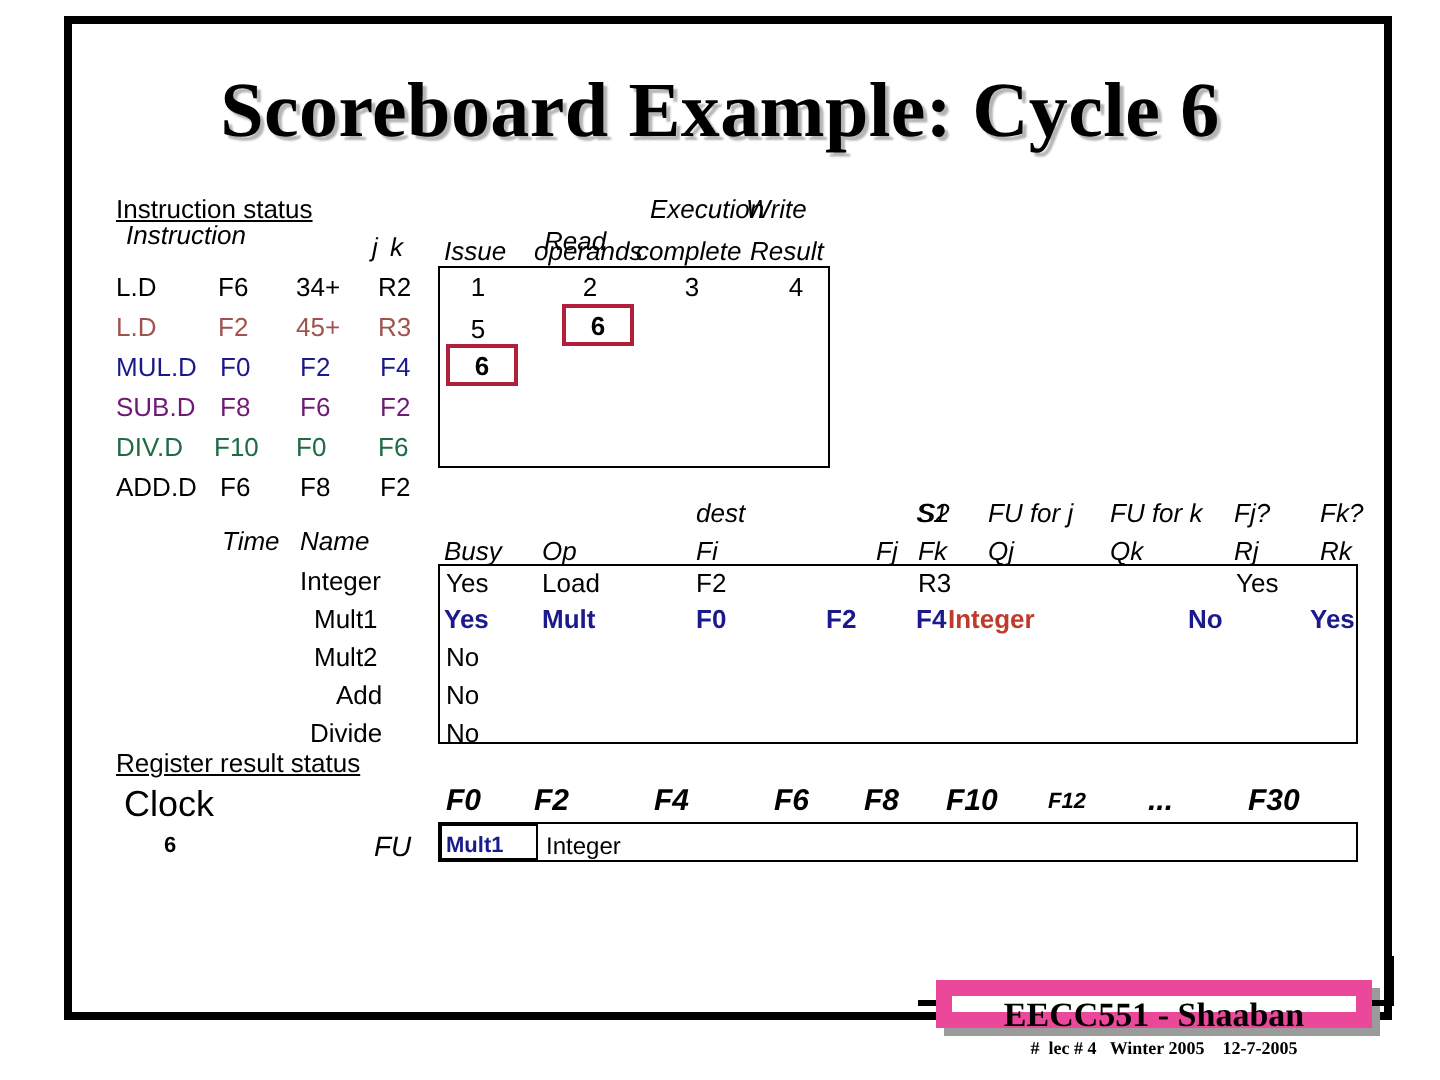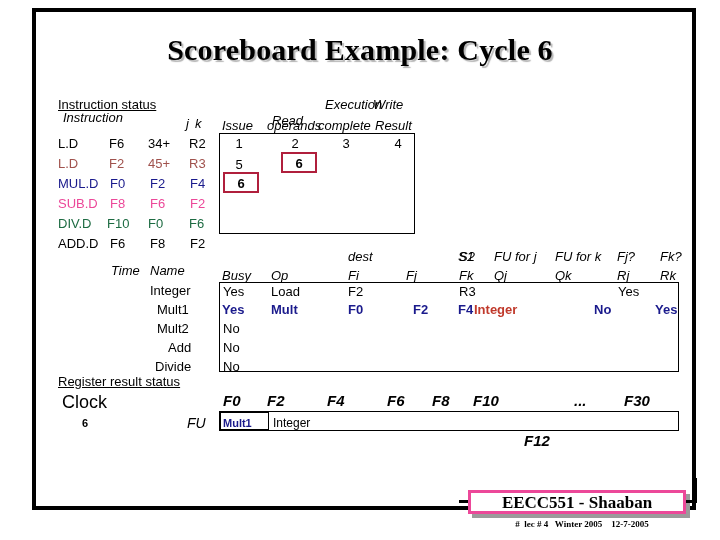--- a/index.html
+++ b/index.html
@@ -30,21 +30,21 @@
     box-sizing: border-box;
   }
   .title {
     position: absolute;
     left: 0;
     top: 33px;
     width: 720px;
     text-align: center;
     font-family: "Liberation Serif", serif;
     font-weight: bold;
-    font-size: 30px;
+    font-size: 39px;
     color: #000000;
     text-shadow: 2px 2px 1px rgba(120,120,120,0.55);
     letter-spacing: 0.2px;
   }
 
   
   .t {
     position: absolute;
     white-space: nowrap;
     font-size: 13px;
@@ -109,21 +109,21 @@
   .sig-shadow {
     position: absolute;
     left: 4px; top: 4px;
     width: 218px; height: 24px;
     background: #9b9b9b;
   }
   .sig {
     position: absolute;
     left: 0; top: 0;
     width: 218px; height: 24px;
-    border: 3px solid #ec4899;
+    border: 8px solid #ec4899;
     background: #ffffff;
     box-sizing: border-box;
     font-family: "Liberation Serif", serif;
     font-weight: bold;
     font-size: 17px;
     color: #000;
     text-align: center;
     line-height: 19px;
   }
   .sig-tick-l {
@@ -151,21 +151,21 @@
     width: 228px;
     text-align: center;
     font-family: "Liberation Serif", serif;
     font-weight: bold;
     font-size: 9px;
     color: #000;
     white-space: pre;
   }
   .c-brown   { color: #a0524d; }
   .c-navy    { color: #1a1a8c; }
-  .c-pink    { color: #ec4899; }
+  .c-pink    { color: #701a75; }
   .c-green   { color: #1d6b42; }
   .c-red     { color: #c0392b; }
 </style>
 </head>
 <body>
 
 <div id="slide">
 
   <div class="frame"></div>
 
@@ -248,21 +248,21 @@
   <div class="t it" style="left:414px; top:250px;margin-left:44px;">S1</div>
   <div class="t it" style="left:459px; top:250px;">S2</div>
   <div class="t it" style="left:494px; top:250px;">FU for j</div>
   <div class="t it" style="left:555px; top:250px;">FU for k</div>
   <div class="t it" style="left:617px; top:250px;">Fj?</div>
   <div class="t it" style="left:660px; top:250px;">Fk?</div>
 
   <div class="t it" style="left:222px; top:269px;">Busy</div>
   <div class="t it" style="left:271px; top:269px;">Op</div>
   <div class="t it" style="left:348px; top:269px;">Fi</div>
-  <div class="t it" style="left:406px; top:269px;">Fj</div>
+  <div class="t it" style="left:438px; top:269px;">Fj</div>
   <div class="t it" style="left:459px; top:269px;">Fk</div>
   <div class="t it" style="left:494px; top:269px;">Qj</div>
   <div class="t it" style="left:555px; top:269px;">Qk</div>
   <div class="t it" style="left:617px; top:269px;">Rj</div>
   <div class="t it" style="left:660px; top:269px;text-align:center;">Rk</div>
 
   <div class="box" style="left:219px; top:282px; width:460px; height:90px;"></div>
 
   <div class="t" style="left:223px; top:285px;">Yes</div>
   <div class="t" style="left:271px; top:285px;">Load</div>
@@ -293,21 +293,21 @@
   <div class="t" style="left:62px; top:395px; font-size:18px;">Clock</div>
   <div class="t b" style="left:82px; top:416px; font-size:11px;">6</div>
   <div class="t it" style="left:187px; top:416px; font-size:14px;">FU</div>
 
   <div class="t it b" style="left:223px; top:394px; font-size:15px;">F0</div>
   <div class="t it b" style="left:267px; top:394px; font-size:15px;">F2</div>
   <div class="t it b" style="left:327px; top:394px; font-size:15px;">F4</div>
   <div class="t it b" style="left:387px; top:394px; font-size:15px;">F6</div>
   <div class="t it b" style="left:432px; top:394px; font-size:15px;">F8</div>
   <div class="t it b" style="left:473px; top:394px; font-size:15px;">F10</div>
-  <div class="t it b" style="left:524px; top:394px; font-size:15px;margin-top:40px;">F12</div>
+  <div class="t it b" style="left:524px; top:394px; font-size:11px;">F12</div>
   <div class="t it b" style="left:574px; top:394px; font-size:15px;">...</div>
   <div class="t it b" style="left:624px; top:394px; font-size:15px;">F30</div>
 
   <div class="box" style="left:219px; top:411px; width:460px; height:20px;"></div>
 
   <div class="thinbox" style="left:220px; top:412px; width:49px; height:18px;"></div>
 
   <div class="t b c-navy" style="left:223px; top:416px; font-size:11px;">Mult1</div>
   <div class="t" style="left:273px; top:416px; font-size:12px;">Integer</div>
 

